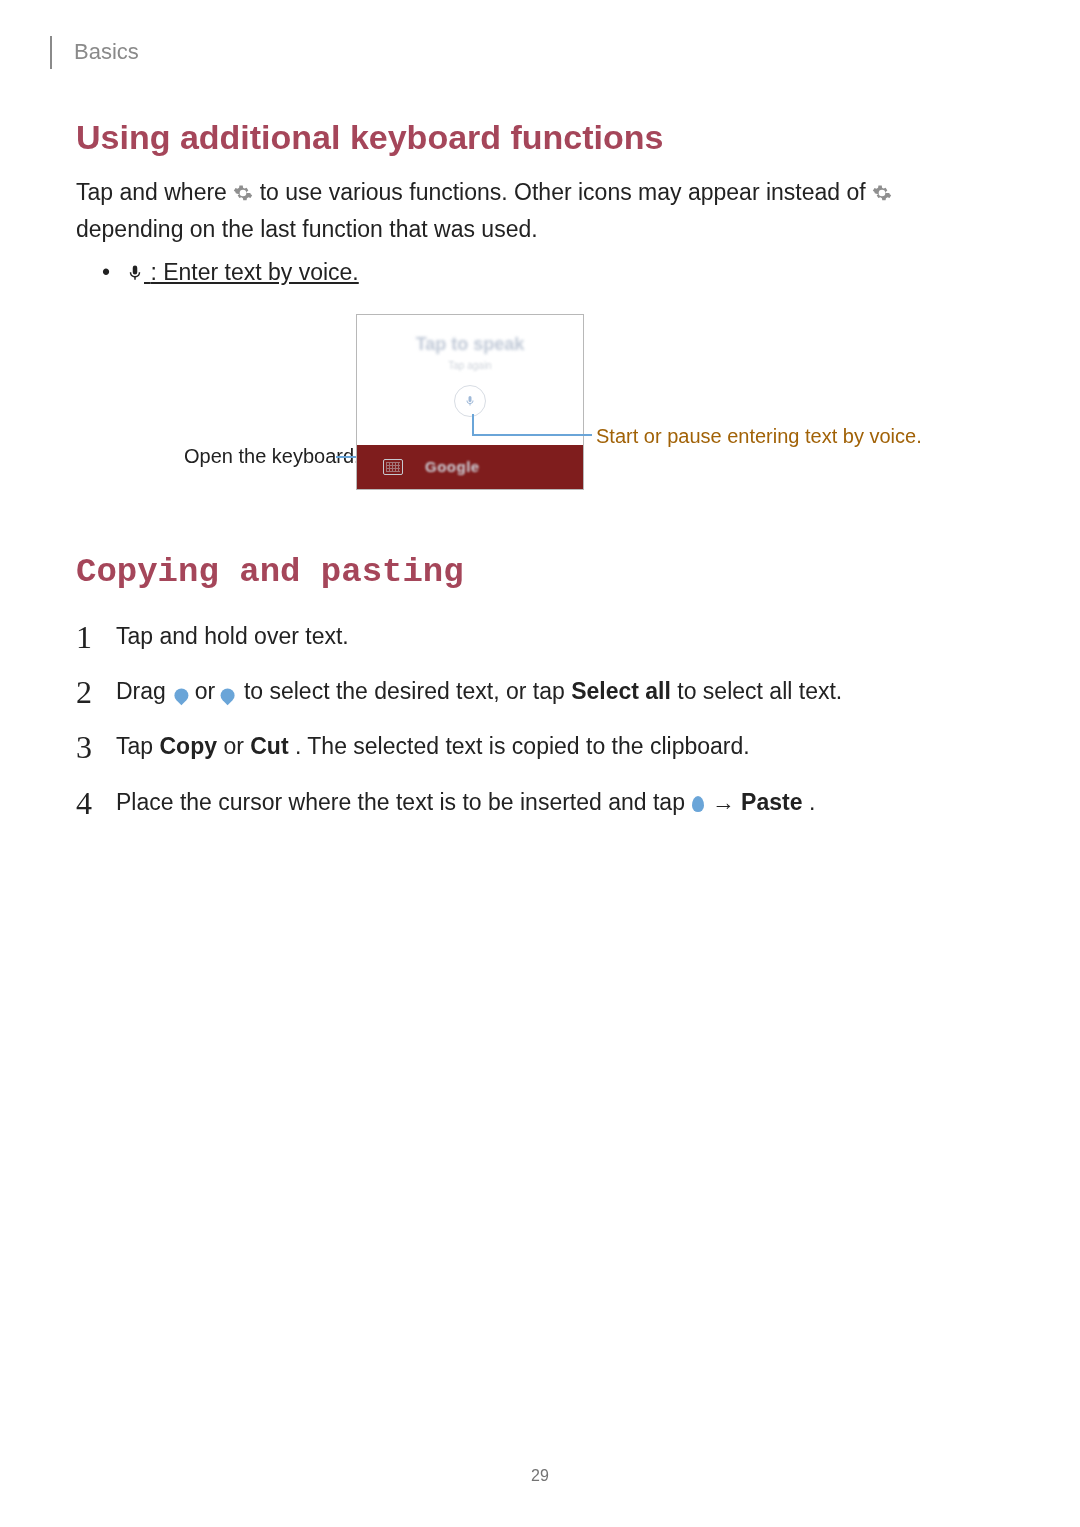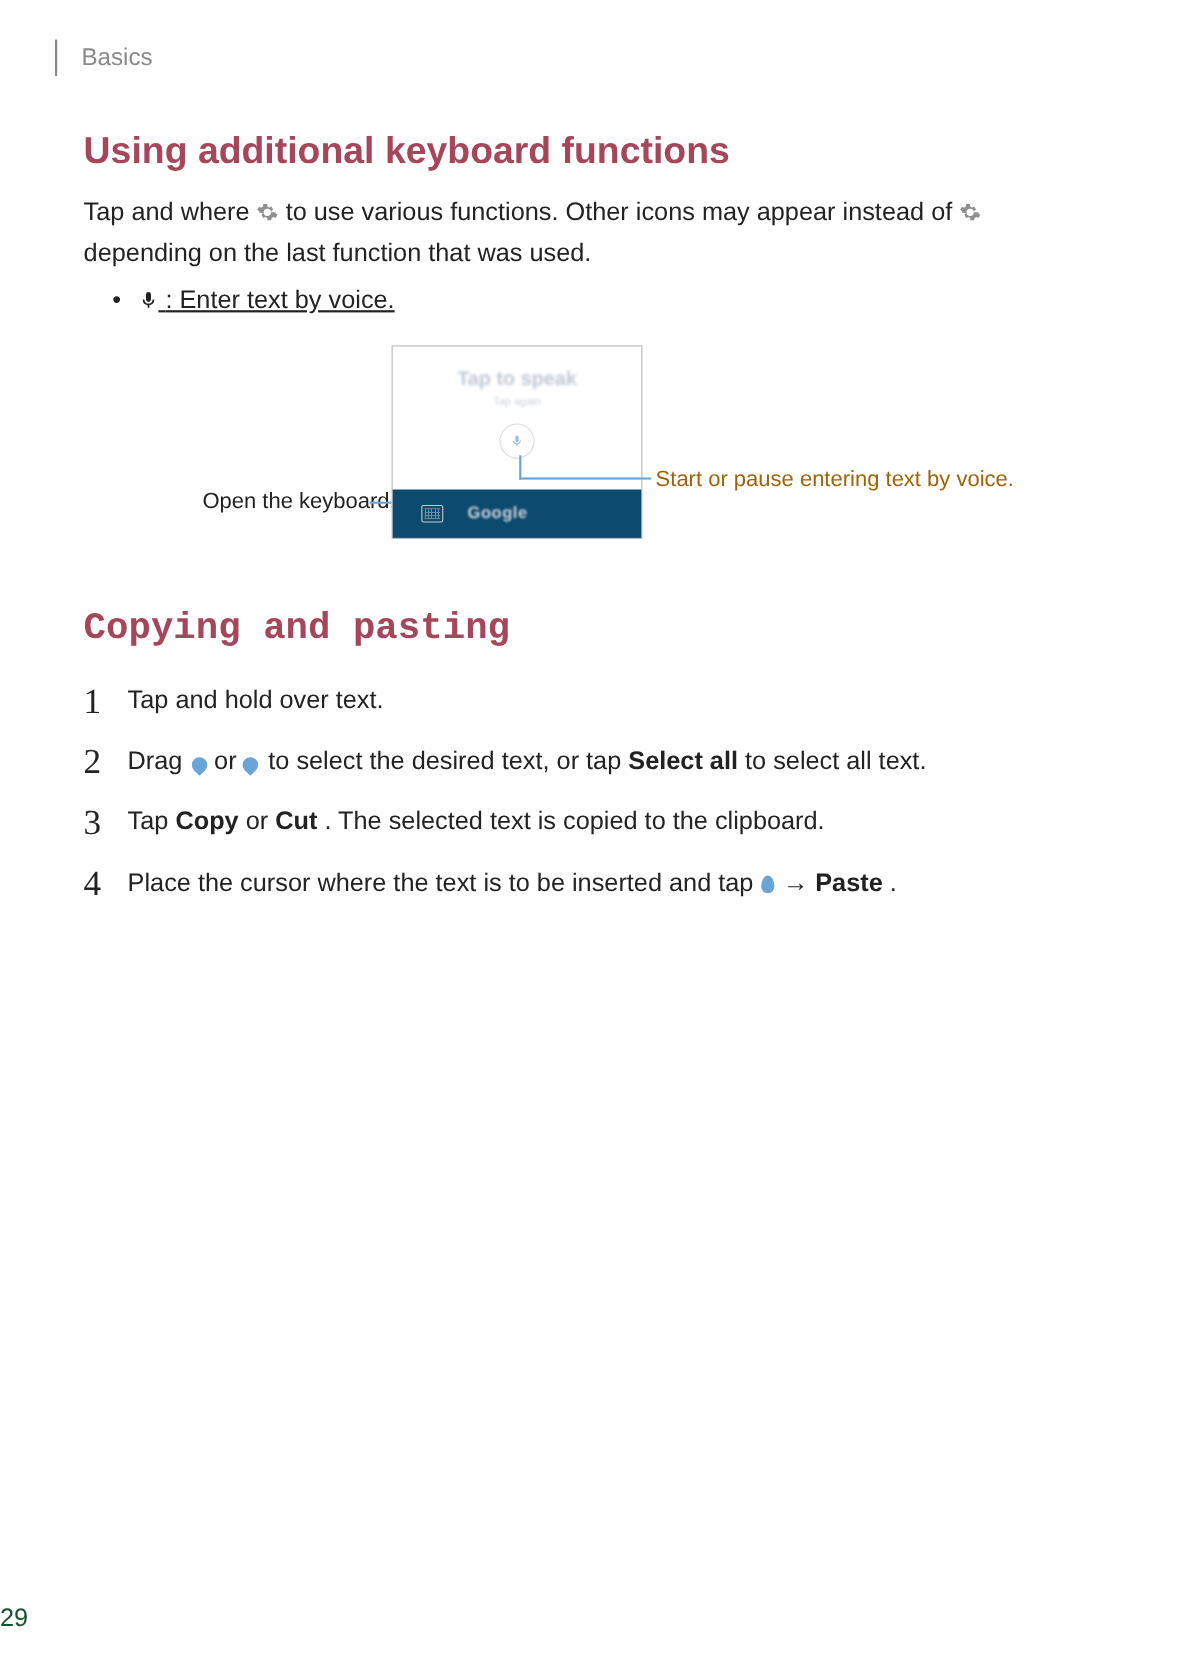--- a/index.html
+++ b/index.html
@@ -111,21 +111,21 @@
     background: #fff;
     display: flex;
     align-items: center;
     justify-content: center;
   }
   .diagram-bottom {
     position: absolute;
     left: 0; right: 0;
     bottom: 0;
     height: 44px;
-    background: #0c4a6e;
+    background: #7f1d1d;
     display: flex;
     align-items: center;
     gap: 22px;
     padding-left: 26px;
     box-sizing: border-box;
     color: #cfd3db;
     font-size: 15px;
   }
   .google-word {
     color: #cfd3db;
@@ -206,23 +206,23 @@
     border-radius: 50% 50% 50% 50%;
     transform: none;
     width: 12px; height: 16px;
     border-radius: 50% 50% 50% 50% / 60% 60% 40% 40%;
     position: relative;
   }
   .page-num {
     position: absolute;
     bottom: 40px;
     left: 0; right: 0;
-    text-align: left;
-    color: #14532d;
-    font-size: 23px;
+    text-align: center;
+    color: #737373;
+    font-size: 16px;
   }
   b { font-weight: 700; }
 </style>
 </head>
 <body>
 
 <div class="page">
 
   <div class="header">
     <span class="rule"></span>

